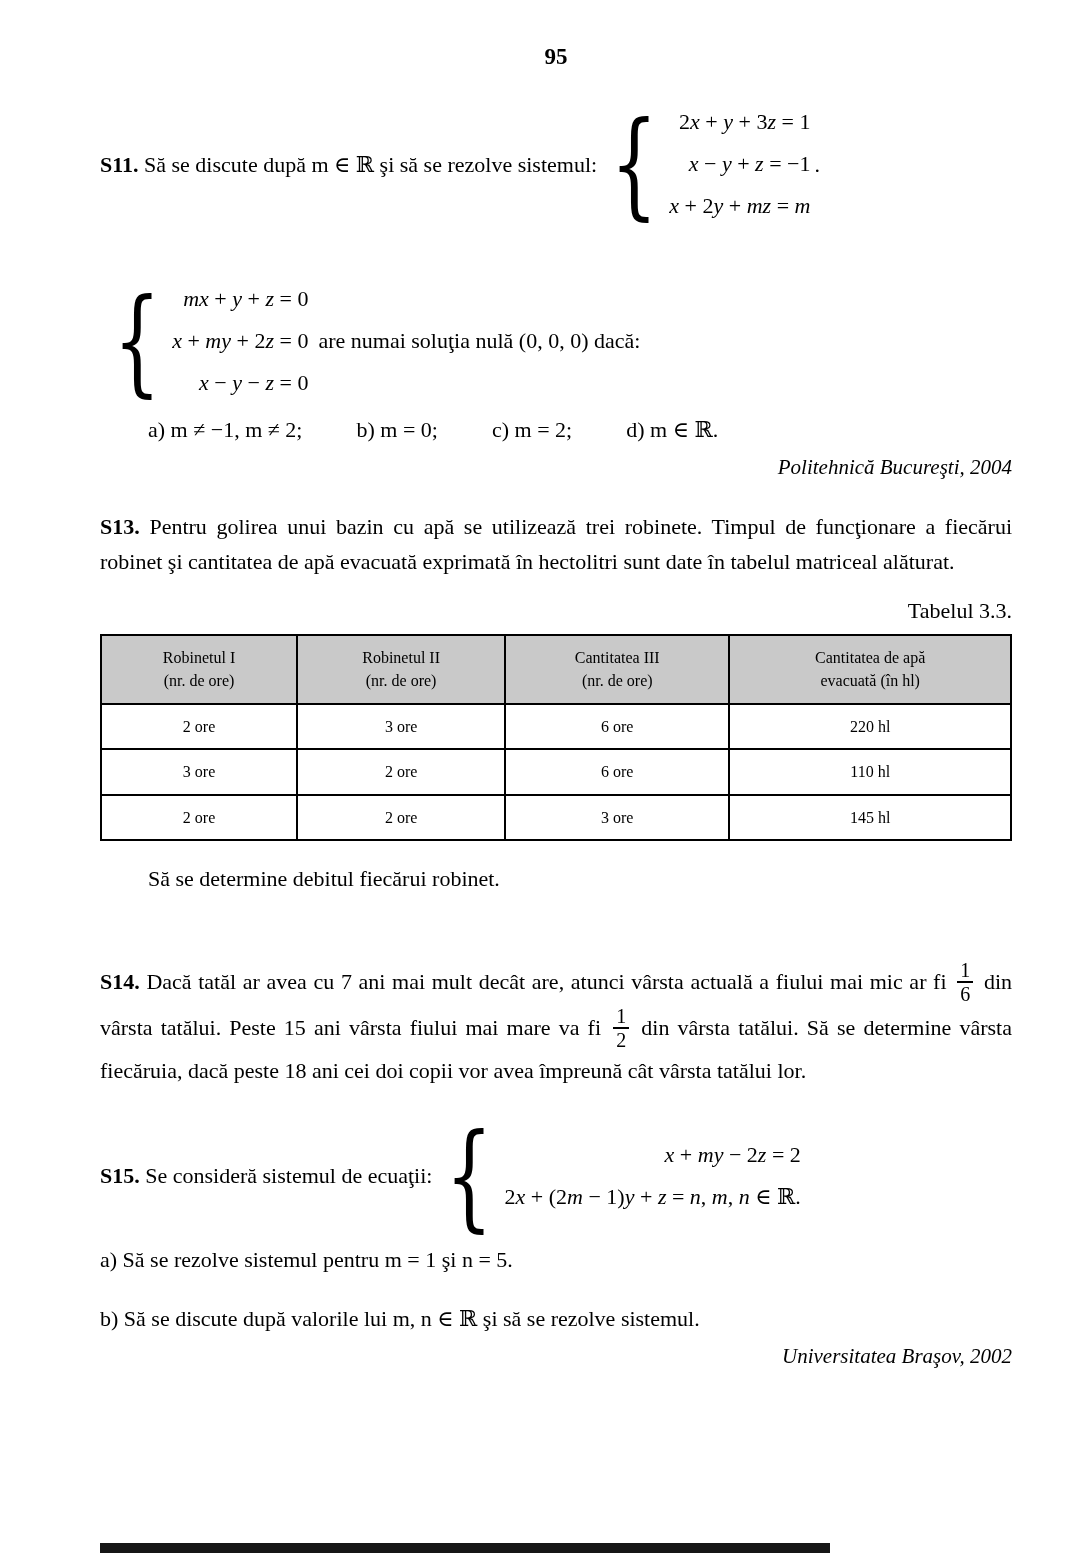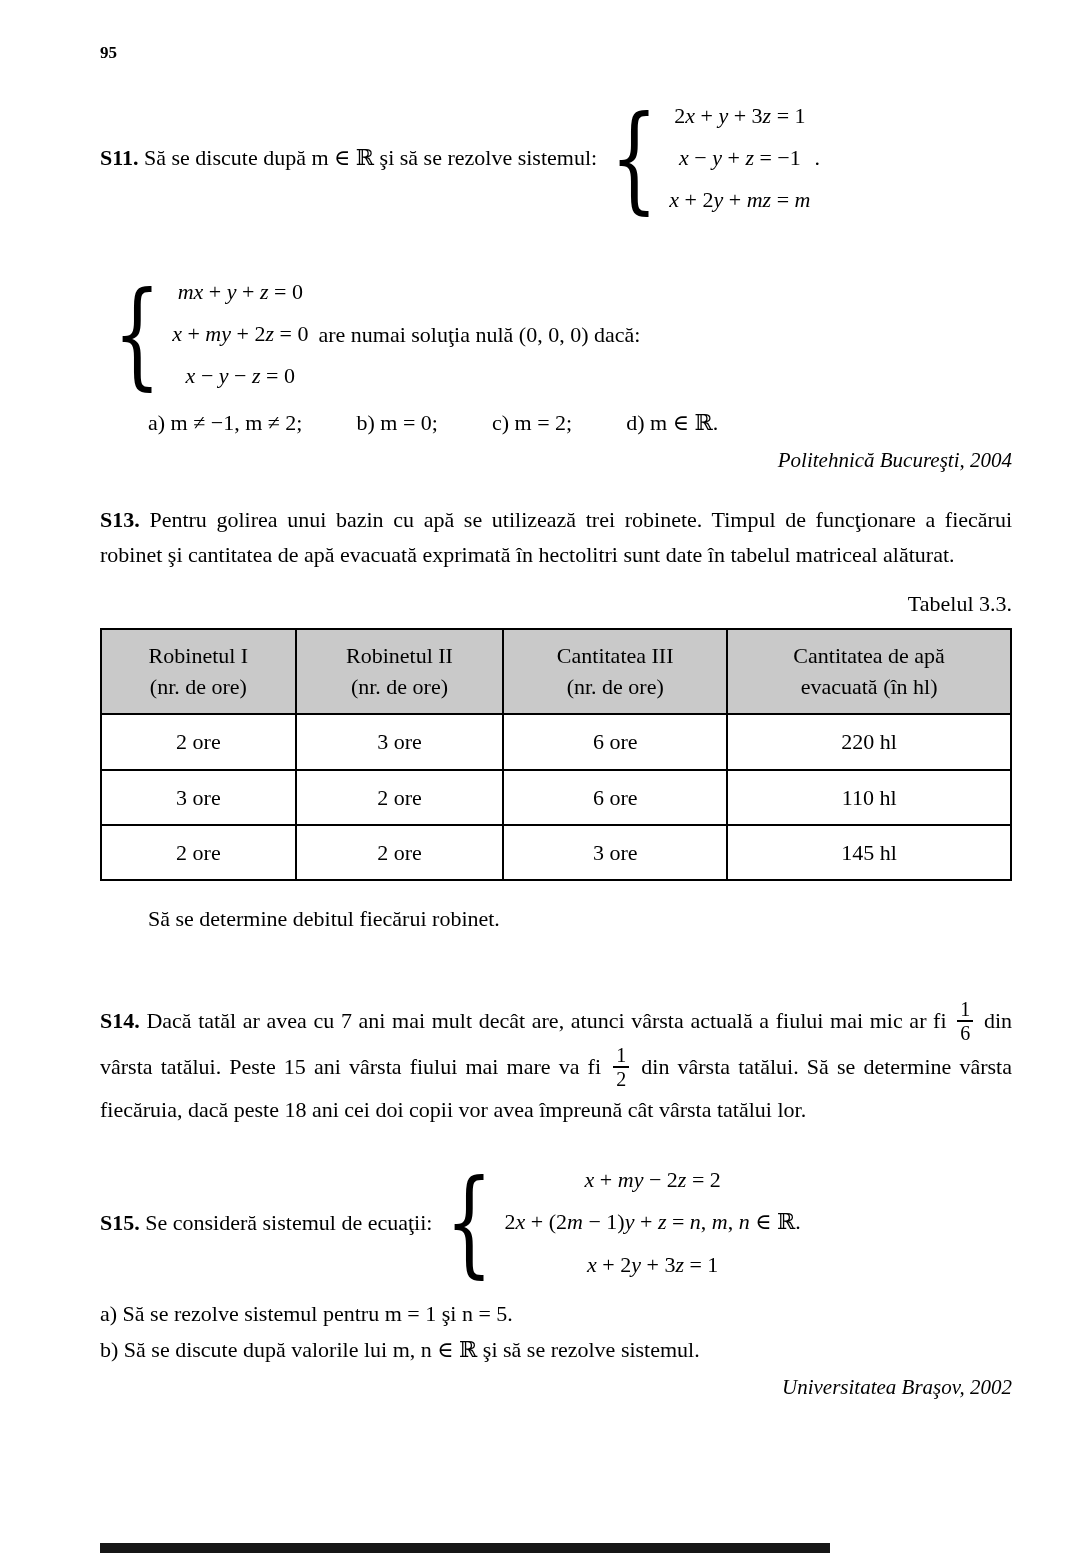--- a/index.html
+++ b/index.html
@@ -10,77 +10,77 @@
     height: 1553px;
     margin: 0 auto;
     background: #ffffff;
     color: #000;
     font-family: "Liberation Serif", "DejaVu Serif", serif;
     font-size: 22px;
     line-height: 1.6;
     padding: 44px 68px 0 100px;
     overflow: hidden;
   }
-  .pageno { text-align: left; font-weight: bold; font-size: 17px; line-height: 1.1; }
+  .pageno { text-align: center; font-weight: bold; font-size: 23px; line-height: 1.1; }
 
   .plabel { font-weight: bold; }
   .justify { text-align: justify; }
 
   .inline-row { display: flex; align-items: center; flex-wrap: nowrap; }
   .inline-row .lead { white-space: nowrap; flex: 0 0 auto; }
   .inline-row .tail { flex: 1 1 auto; padding-left: 6px; }
 
   .system { display: flex; align-items: center; flex: 0 0 auto; margin: 0 4px; }
   .brace {
     font-family: "DejaVu Serif", serif;
     font-size: 104px;
     line-height: 1;
     display: inline-block;
     transform: scale(0.72, 1.12);
     margin-right: 2px;
     font-weight: 400;
   }
-  .eqs { display: flex; flex-direction: column; row-gap: 8px; white-space: nowrap; text-align: center; }
+  .eqs { display: flex; flex-direction: column; row-gap: 8px; white-space: nowrap; text-align: right; }
   .math { font-size: 22px; line-height: 1.55; }
   .math i { font-style: italic; }
 
   .sec-s11 { margin-top: 36px; }
   .sec-s12 { margin-top: 58px; }
   .options-row { display: flex; gap: 54px; margin-left: 48px; margin-top: 12px; white-space: nowrap; }
   .attribution { text-align: right; font-style: italic; font-size: 21px; margin-top: 4px; }
 
   .sec-s13 { margin-top: 24px; }
   .table-caption { text-align: right; margin-top: 14px; }
   table.robinet { width: 100%; border-collapse: collapse; margin-top: 6px; }
   table.robinet th, table.robinet td {
     border: 2px solid #000;
     text-align: center;
     font-weight: normal;
-    font-size: 22px;
+    font-size: 16px;
   }
   table.robinet th { background: #c9c9c9; padding: 10px 6px; line-height: 1.45; }
   table.robinet td { padding: 9px 12px; }
   .outro { margin-top: 20px; padding-left: 48px; }
 
   .sec-s14 { margin-top: 64px; }
   .frac {
     display: inline-flex;
     flex-direction: column;
     align-items: center;
     vertical-align: middle;
     line-height: 1.1;
     font-size: 20px;
     margin: 0 4px;
     transform: translateY(-2px);
   }
   .frac .num { border-bottom: 2px solid #000; padding: 0 3px; }
   .frac .den { padding: 0 3px; }
 
   .sec-s15 { margin-top: 36px; }
-  .s15-items p { margin-top: 1px; }
+  .s15-items p { margin-top: 24px; }
   .s15-items p:first-child { margin-top: 14px; }
 
   .bottom-strip {
     position: absolute;
     bottom: 0;
     left: 100px;
     width: 730px;
     height: 10px;
     background: #161616;
   }
@@ -187,21 +187,20 @@
   </section>
 
   <section class="sec-s15">
     <div class="inline-row">
       <p class="lead"><span class="plabel">S15.</span><span> Se consideră sistemul de ecuaţii: </span></p>
       <div class="system">
         <span class="brace">{</span>
         <div class="eqs">
           <div class="math"><i>x</i> + <i>my</i> − 2<i>z</i> = 2</div>
           <div class="math">2<i>x</i> + (2<i>m</i> − 1)<i>y</i> + <i>z</i> = <i>n</i>, <i>m</i>, <i>n</i> ∈ ℝ.</div>
-          <div class="math"><i>x</i> + 2<i>y</i> + 3<i>z</i> = 1</div>
         </div>
       </div>
     </div>
     <div class="s15-items">
       <p>a) Să se rezolve sistemul pentru m = 1 şi n = 5.</p>
       <p>b) Să se discute după valorile lui m, n ∈ ℝ şi să se rezolve sistemul.</p>
     </div>
     <p class="attribution">Universitatea Braşov, 2002</p>
   </section>
 

